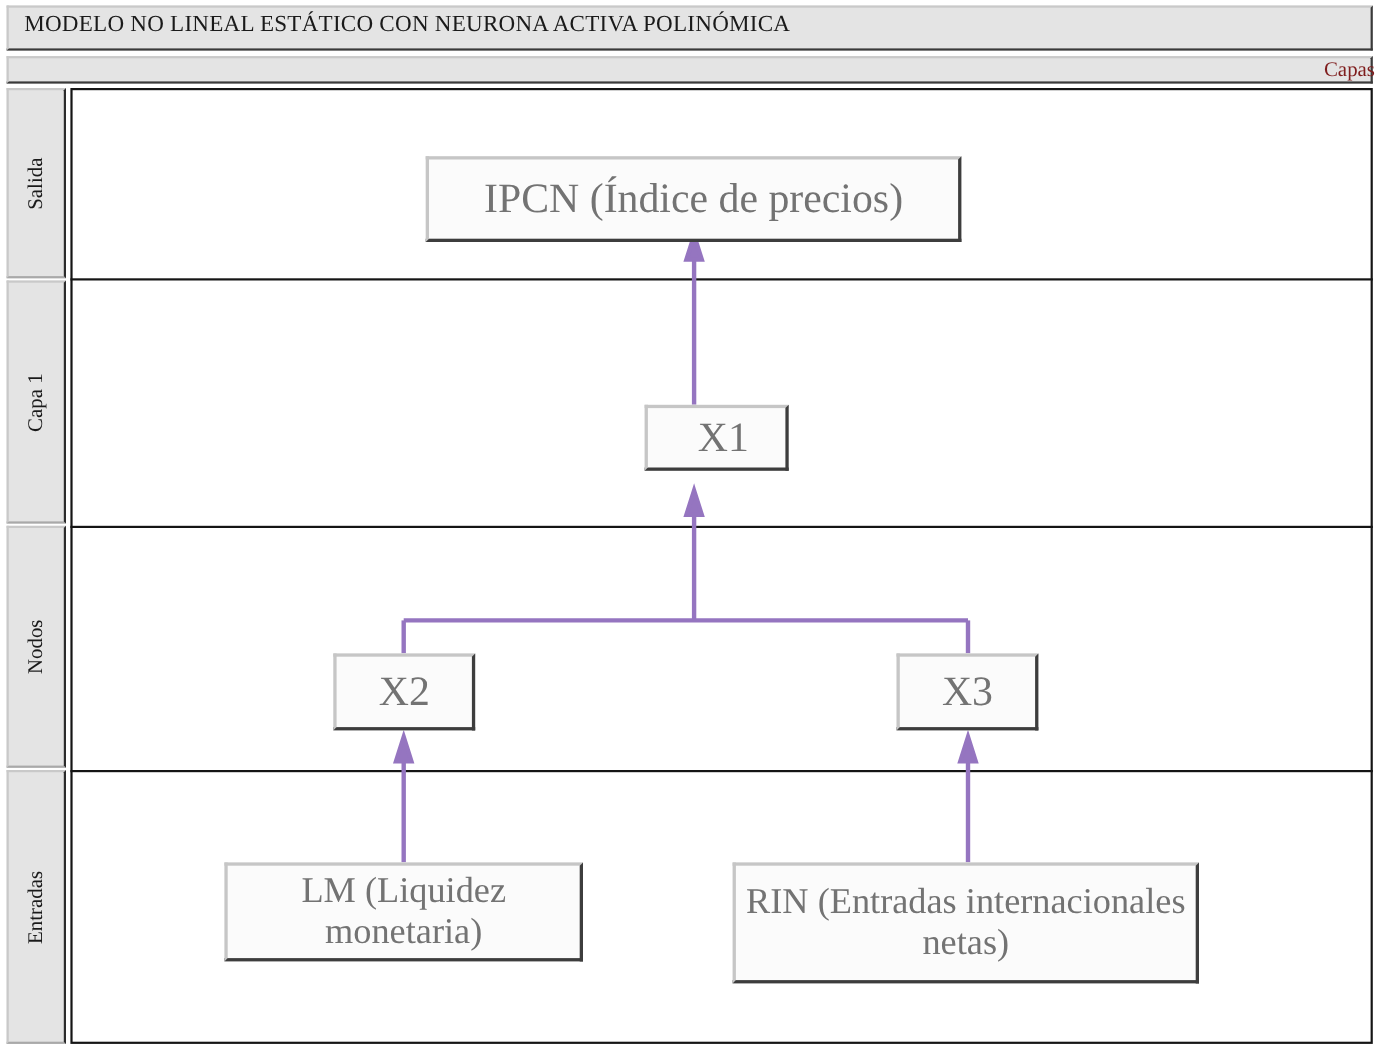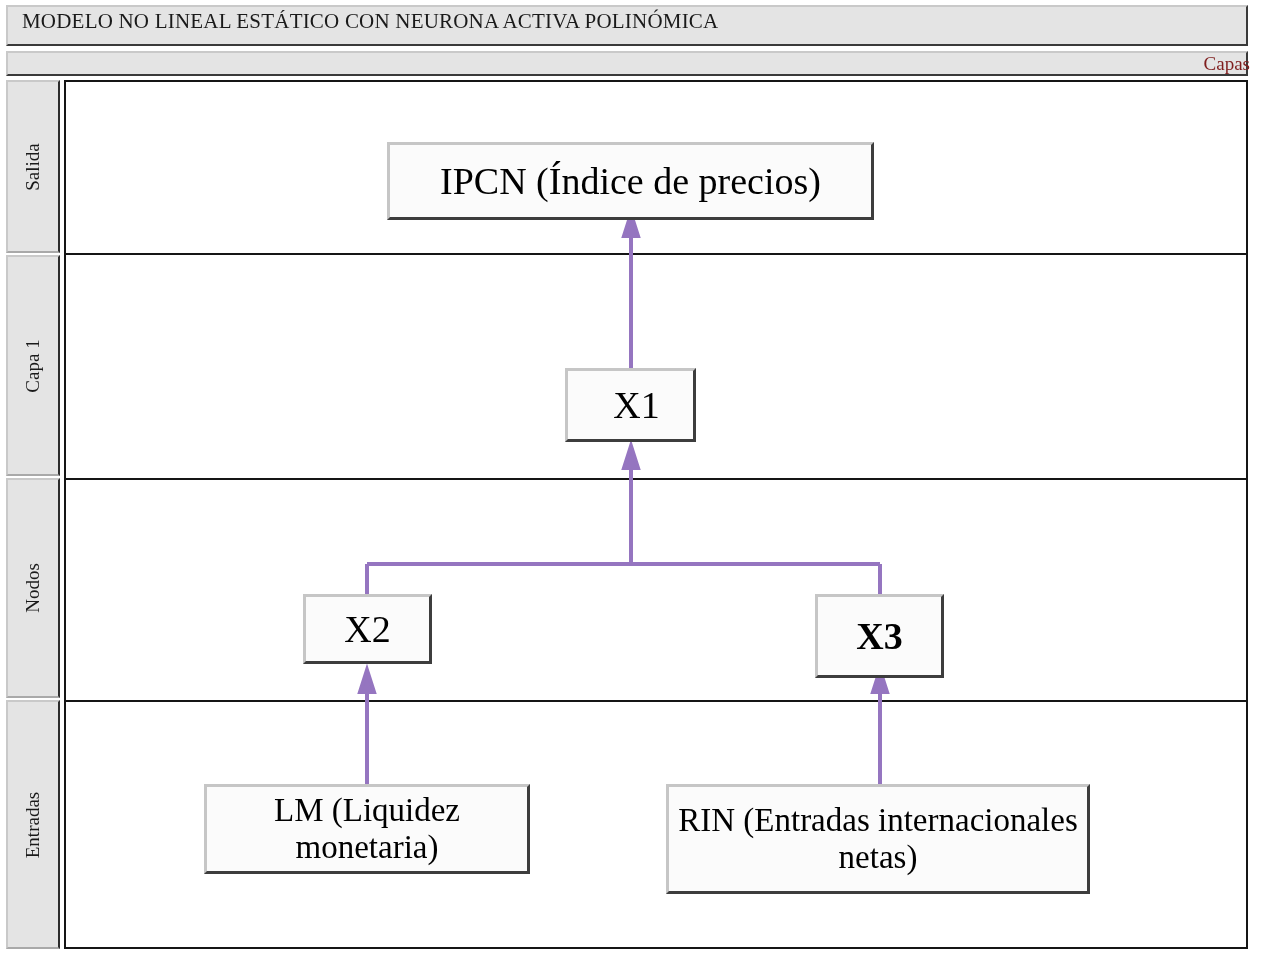--- a/index.html
+++ b/index.html
@@ -110,38 +110,38 @@
     box-sizing: border-box;
     background: #fbfbfb;
     border-top: 3px solid #c6c6c6;
     border-left: 3px solid #c6c6c6;
     border-right: 3px solid #3d3d3d;
     border-bottom: 3px solid #3d3d3d;
     display: flex;
     align-items: center;
     justify-content: center;
     text-align: center;
-    color: #000000;
+    color: #737373;
     z-index: 4;
   }
   .node-label {
     display: block;
     line-height: 1.12;
     padding: 0 6px;
   }
   #node-output { left: 387px; top: 142px; width: 487px; height: 78px; }
   #node-output .node-label { font-size: 38px; }
 
-  #node-x1 { left: 565px; top: 368px; width: 131px; height: 74px; padding-left: 12px; }
+  #node-x1 { left: 586px; top: 368px; width: 131px; height: 60px; padding-left: 12px; }
   #node-x1 .node-label { font-size: 38px; }
 
   #node-x2 { left: 303px; top: 594px; width: 129px; height: 70px; }
   #node-x2 .node-label { font-size: 38px; }
 
-  #node-x3 { left: 815px; top: 594px; width: 129px; height: 84px; font-weight: bold; }
+  #node-x3 { left: 815px; top: 594px; width: 129px; height: 70px; }
   #node-x3 .node-label { font-size: 38px; }
 
   #node-lm { left: 204px; top: 784px; width: 326px; height: 90px; }
   #node-lm .node-label { font-size: 33px; }
 
   #node-rin { left: 666px; top: 784px; width: 424px; height: 110px; }
   #node-rin .node-label { font-size: 33px; }
 
   
   #connectors {

